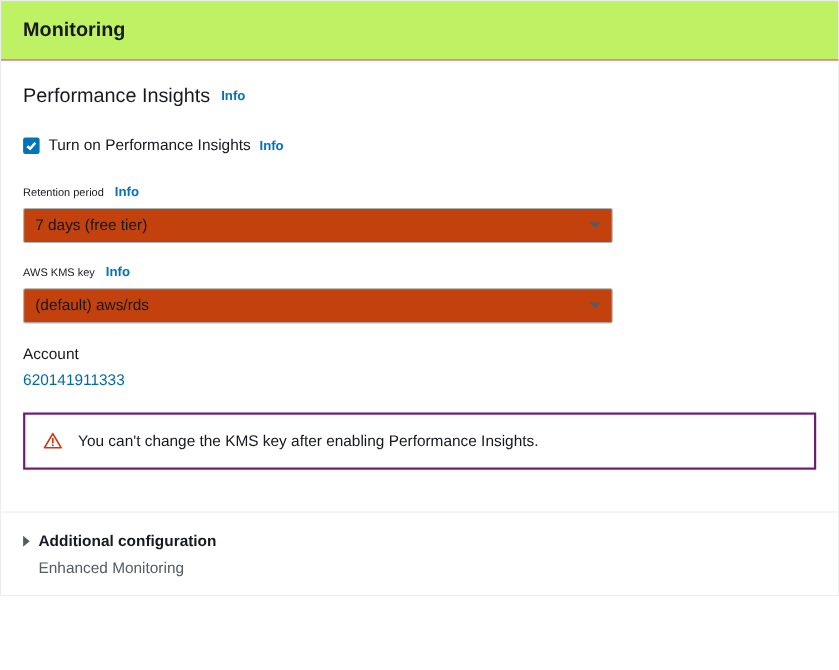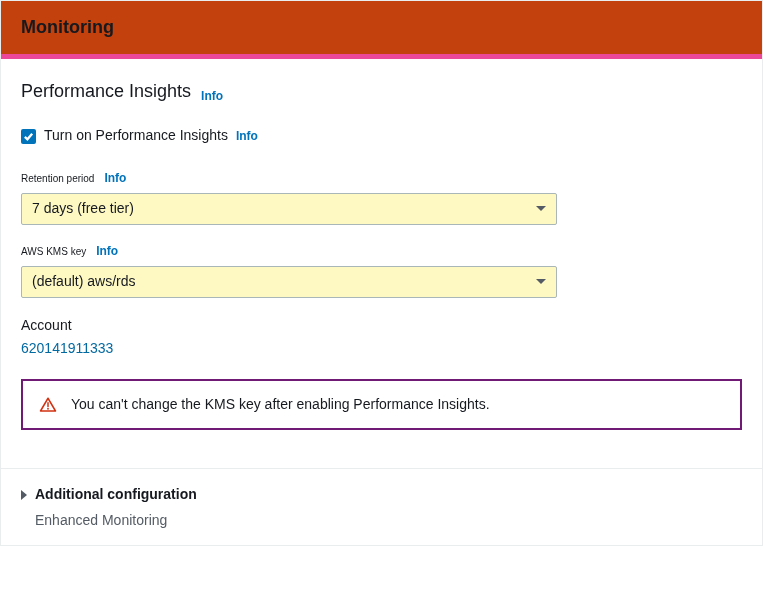--- a/index.html
+++ b/index.html
@@ -10,34 +10,34 @@
       font-size: 14px;
       line-height: 1.4;
     }
     .panel {
       width: 763px;
       border: 1px solid #eaeded;
       background: #fff;
     }
     .panel-header {
       padding: 14px 20px;
-      background: #c2410c;
-      border-bottom: 5px solid #ec4899;
+      background: #bef264;
+      border-bottom: 1px solid #ec4899;
     }
     .panel-header h1 {
       font-size: 18px;
       font-weight: 700;
       color: #16191f;
     }
     .panel-body {
       padding: 20px;
     }
     .section-title-row {
       display: flex;
-      align-items: flex-end;
+      align-items: center;
       gap: 10px;
       margin-bottom: 22px;
     }
     .section-title {
       font-size: 18px;
       font-weight: 400;
       color: #16191f;
     }
     .info-link {
       font-size: 12px;
@@ -85,21 +85,21 @@
     }
     .field-label {
       font-size: 10px;
       color: #16191f;
     }
     .select {
       width: 536px;
       height: 32px;
       border: 1px solid #aab7b8;
       border-radius: 2px;
-      background: #fef9c3;
+      background: #c2410c;
       display: flex;
       align-items: center;
       justify-content: space-between;
       padding: 0 10px;
       cursor: pointer;
     }
     .select-value {
       font-size: 14px;
       color: #16191f;
     }

